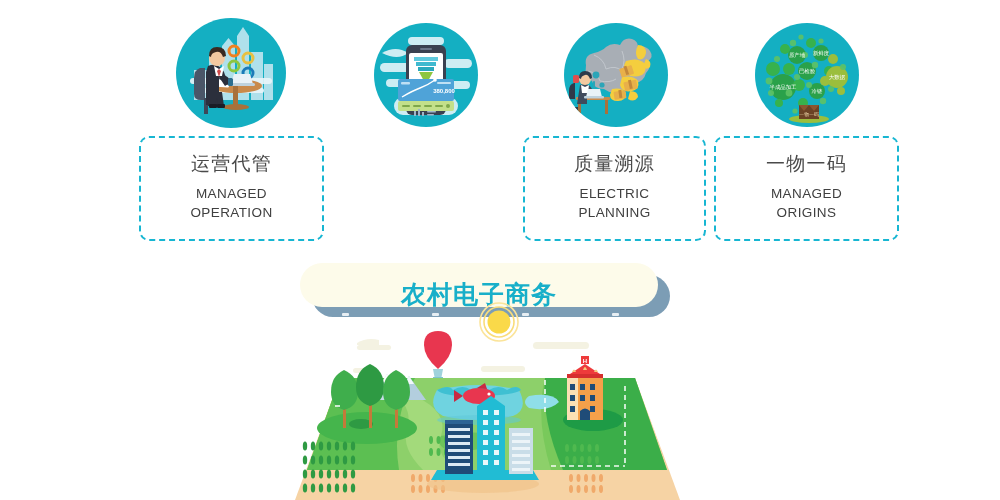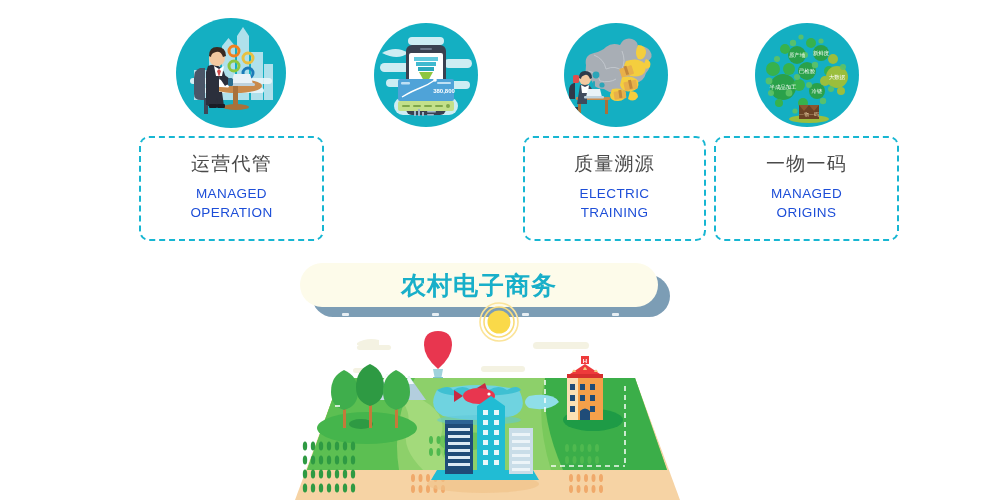--- a/index.html
+++ b/index.html
@@ -44,41 +44,41 @@
   .card .cn {
     font-size: 19px;
     color: #4a4a4a;
     letter-spacing: 1.2px;
     line-height: 1.1;
     margin-bottom: 9px;
     white-space: nowrap;
   }
   .card .en {
     font-size: 13.5px;
-    color: #1d4ed8;
+    color: #404040;
     line-height: 1.42;
     letter-spacing: 0.4px;
     text-align: center;
     white-space: pre-line;
   }
 
   
   #banner-wrap { position: absolute; left: 300px; top: 263px; width: 380px; height: 60px; }
   #banner-shadow {
     position: absolute; left: 12px; top: 12px;
     width: 358px; height: 42px;
     background: #7C9DB5;
     border-radius: 21px;
   }
   #banner-face {
     position: absolute; left: 0; top: 0;
     width: 358px; height: 44px;
     background: #FDFBEA;
     border-radius: 22px;
-    display: flex; align-items: center; justify-content: center;
+    display: flex; align-items: flex-end; justify-content: center;
   }
   #banner-title {
     font-size: 25px;
     font-weight: bold;
     color: #18AFC9;
     letter-spacing: 1px;
     line-height: 1;
   }
   
   .notch {
@@ -326,21 +326,21 @@
   </div>
 
   <div class="card cd1">
     <div class="cn">运营代管</div>
     <div class="en">MANAGED
 OPERATION</div>
   </div>
   <div class="card cd3">
     <div class="cn">质量溯源</div>
     <div class="en">ELECTRIC
-TRAINING</div>
+PLANNING</div>
   </div>
   <div class="card cd4">
     <div class="cn">一物一码</div>
     <div class="en">MANAGED
 ORIGINS</div>
   </div>
 
   <div id="banner-wrap">
     <div id="banner-shadow"></div>
     <div class="notch" style="left:42px;"></div>

